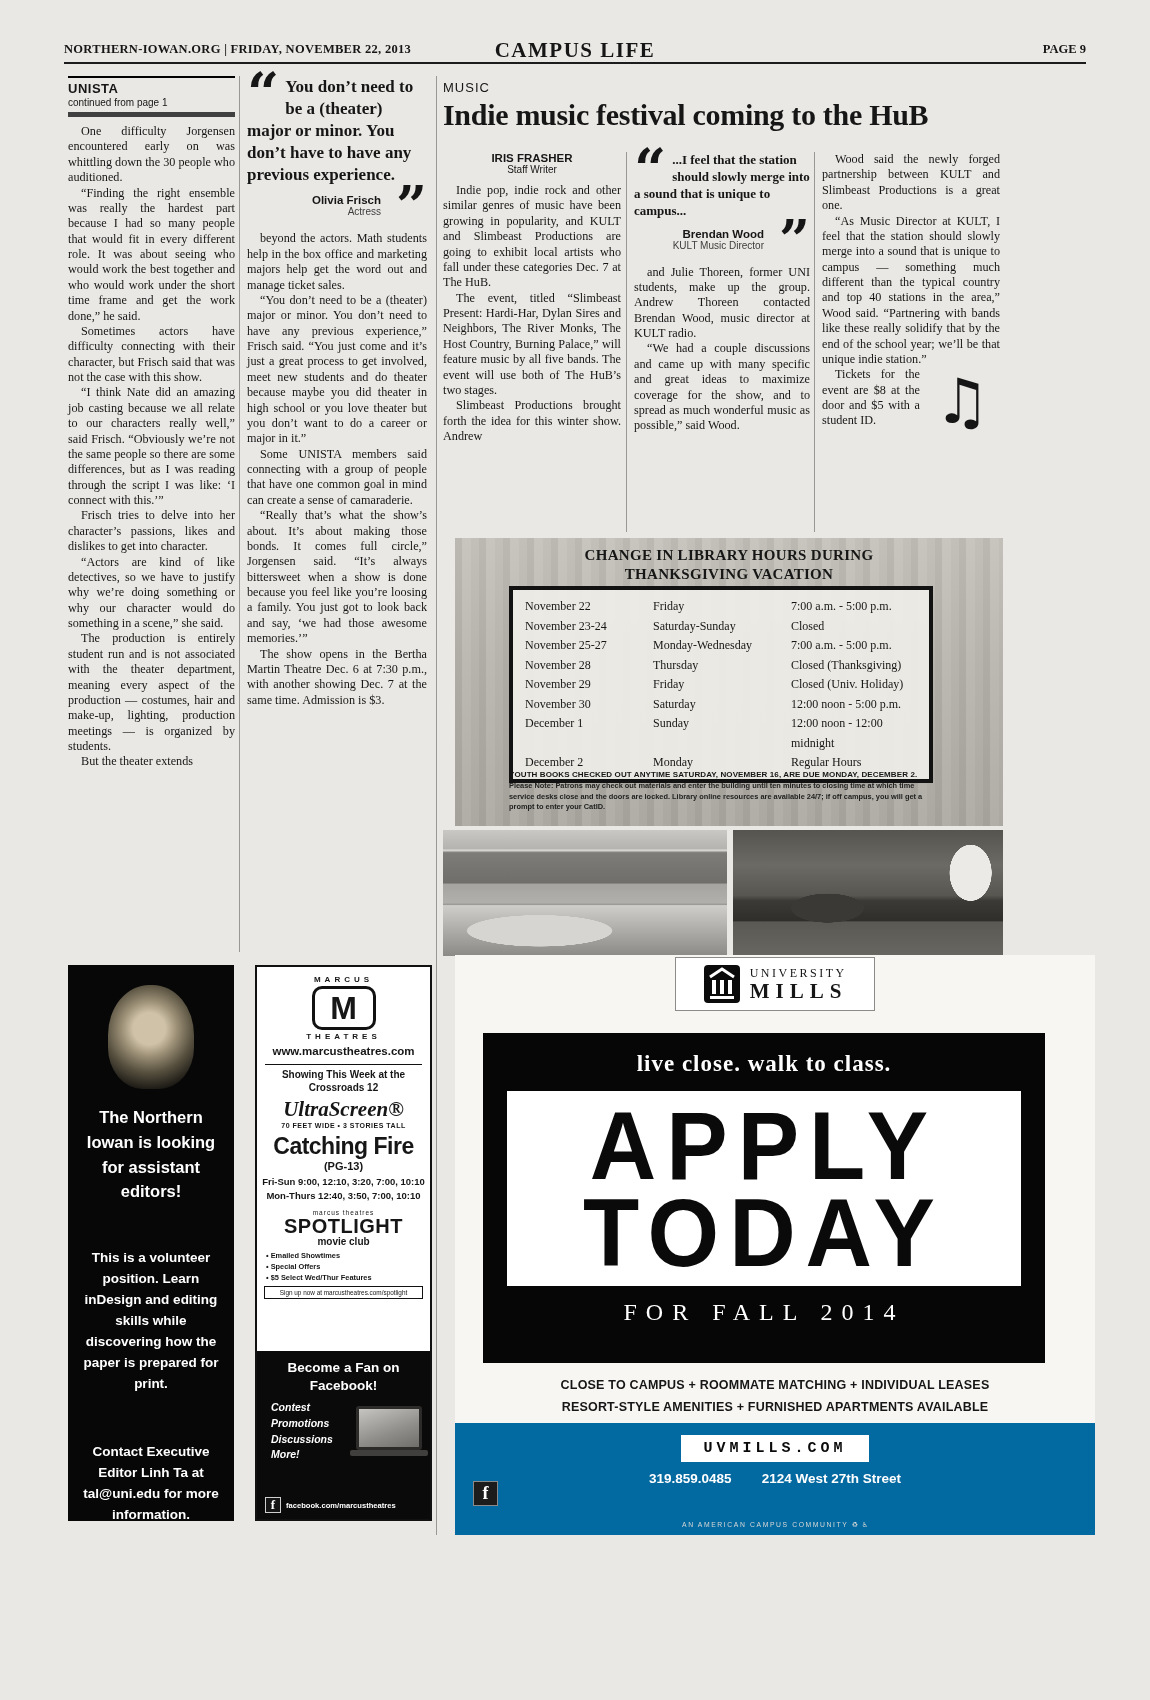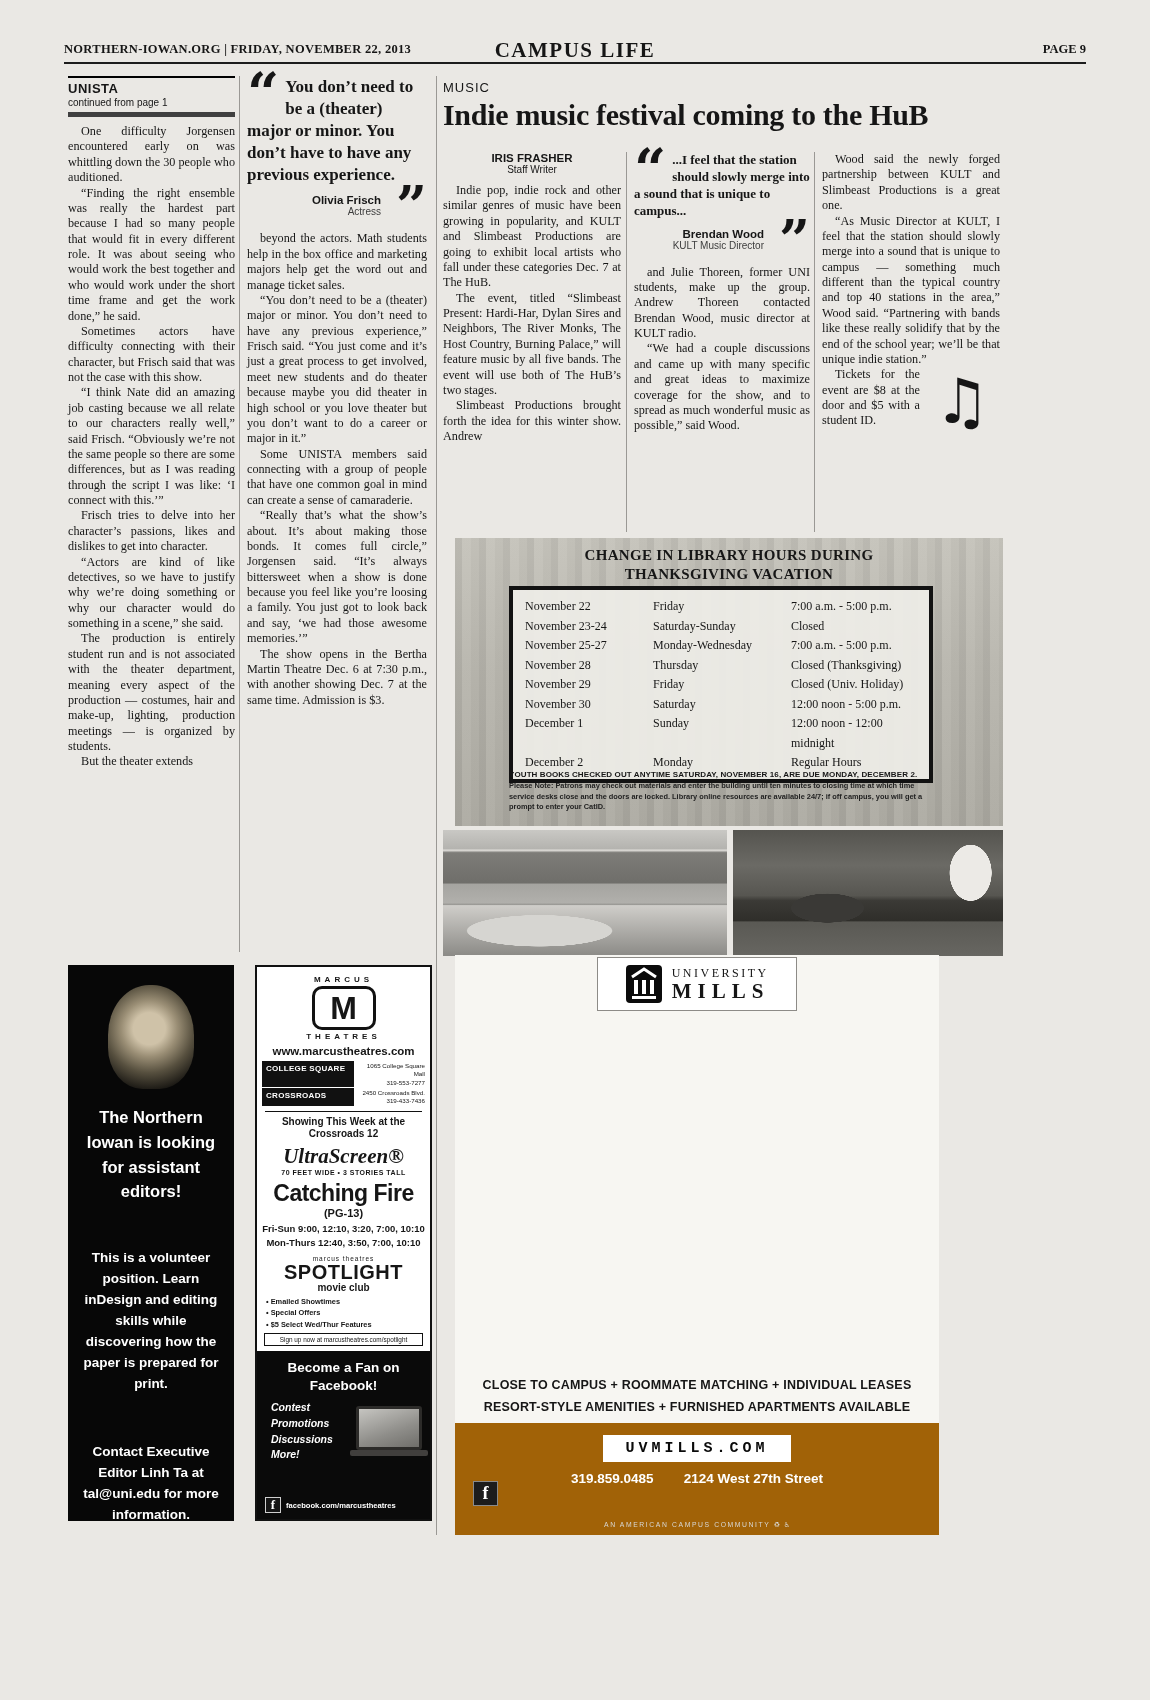--- a/index.html
+++ b/index.html
@@ -149,41 +149,41 @@
             position:relative; }
   .laptop::after { content:""; position:absolute; left:-9px; right:-9px; bottom:-9px; height:6px;
                    background:#413f3d; border-radius:2px; }
   .mc-fb-bar { display:flex; align-items:center; gap:5px; margin:auto 8px 6px; }
   .fb-sq { width:16px; height:16px; background:#151515; border:1px solid #cfcfcf; color:#fff;
            font-family:"Liberation Serif",serif; font-weight:bold; font-size:13px; line-height:14px;
            text-align:center; flex:0 0 16px; }
   .mc-fb-url { font-size:7.6px; font-weight:bold; }
 
   
-  #ad-uv { position:absolute; left:455px; top:955px; width:484px; height:580px; z-index:2;
+  #ad-uv { position:absolute; left:455px; top:955px; width:640px; height:580px; z-index:2;
            background:#f7f6f2; }
   .uv-logo { position:absolute; left:50%; transform:translateX(-50%); top:2px; width:200px; height:54px;
              background:#fff; border:1px solid #8d8b87; display:flex; align-items:center;
              justify-content:center; gap:9px; }
   .uv-logo-text { text-align:left; font-family:"Liberation Serif",serif; }
   .uv-brand1 { font-size:12px; letter-spacing:2.5px; }
   .uv-brand2 { font-size:21px; font-weight:bold; letter-spacing:6px; line-height:1; }
   .uv-black { position:absolute; left:28px; right:50px; top:78px; height:330px; background:#060606;
               color:#fff; text-align:center; }
   .uv-tagline { margin-top:18px; font-family:"Liberation Serif",serif; font-weight:bold;
                 font-size:23px; letter-spacing:1px; }
   .uv-apply { background:#fff; color:#0a0a0a; margin:14px 24px 0; padding:12px 0 8px;
               font-family:"Liberation Sans",sans-serif; font-weight:bold; }
   .uv-apply div { font-size:92px; line-height:.95; letter-spacing:10px; transform:scaleY(1.04); }
   .uv-forfall { margin-top:13px; font-family:"Liberation Serif",serif; font-size:24px;
                 letter-spacing:9px; }
   .uv-features { position:absolute; left:0; right:0; top:420px; text-align:center;
                  font-family:"Liberation Sans",sans-serif; font-weight:bold; font-size:12.5px;
                  line-height:1.75; letter-spacing:.2px; }
-  .uv-bottom { position:absolute; left:0; right:0; top:468px; height:112px; background:#a16207;
+  .uv-bottom { position:absolute; left:0; right:0; top:468px; height:112px; background:#0369a1;
                color:#fff; text-align:center; }
   .uv-web { display:inline-block; margin-top:12px; background:#fff; color:#0a0a0a;
             font-family:"Liberation Mono",monospace; font-weight:bold; font-size:15px;
             letter-spacing:4px; padding:5px 22px; }
   .uv-phone-row { margin-top:9px; display:flex; justify-content:center; gap:30px;
                   font-family:"Liberation Sans",sans-serif; font-weight:bold; font-size:13.5px; }
   .uv-fb { position:absolute; left:18px; top:58px; width:25px; height:25px; background:#1c1c1c;
            border:1px solid #8a8a8a; color:#fff; font-family:"Liberation Serif",serif;
            font-weight:bold; font-size:18px; line-height:23px; }
   .uv-community { position:absolute; left:0; right:0; bottom:6px; font-family:"Liberation Sans",sans-serif;
@@ -351,32 +351,20 @@
   <div class="ni-headline">The Northern Iowan is looking for assistant editors!</div>
   <div class="ni-body">This is a volunteer position. Learn inDesign and editing skills while discovering how the paper is prepared for print.</div>
   <div class="ni-contact">Contact Executive Editor Linh Ta at tal@uni.edu for more information.</div>
 </aside>
 
 <aside id="ad-marcus">
   <div class="mc-brand-top">MARCUS</div>
   <div class="mc-logo">M</div>
   <div class="mc-brand-bottom">THEATRES</div>
   <div class="mc-web">www.marcustheatres.com</div>
-  <div>
-
-      <div class="loc-row">
-        <span class="loc-name">COLLEGE SQUARE</span>
-        <span class="loc-info"><span>1065 College Square Mall</span><br><span>319-553-7277</span></span>
-      </div>
-
-      <div class="loc-row">
-        <span class="loc-name">CROSSROADS</span>
-        <span class="loc-info"><span>2450 Crossroads Blvd.</span><br><span>319-433-7436</span></span>
-      </div>
-    </div>
   <div class="mc-showing">Showing This Week at the Crossroads 12</div>
   <div class="mc-ultra">UltraScreen®</div>
   <div class="mc-ultra-sub">70 FEET WIDE • 3 STORIES TALL</div>
   <div class="mc-movie">Catching Fire</div>
   <div class="mc-rating">(PG-13)</div>
   <div class="mc-times">
     <div>Fri-Sun 9:00, 12:10, 3:20, 7:00, 10:10</div>
     <div>Mon-Thurs 12:40, 3:50, 7:00, 10:10</div>
   </div>
   <div class="mc-spot-brand">marcus theatres</div>
@@ -414,20 +402,28 @@
       <rect x="9" y="16" width="4" height="14" fill="#fff"></rect>
       <rect x="17" y="16" width="4" height="14" fill="#fff"></rect>
       <rect x="25" y="16" width="4" height="14" fill="#fff"></rect>
       <rect x="7" y="32" width="24" height="3" fill="#fff"></rect>
     </svg>
     <div class="uv-logo-text">
       <div class="uv-brand1">UNIVERSITY</div>
       <div class="uv-brand2">MILLS</div>
     </div>
   </div>
+  <div class="uv-black">
+    <div class="uv-tagline">live close. walk to class.</div>
+    <div class="uv-apply">
+      <div>APPLY</div>
+      <div>TODAY</div>
+    </div>
+    <div class="uv-forfall">FOR FALL 2014</div>
+  </div>
   <div class="uv-features">
     <div>CLOSE TO CAMPUS + ROOMMATE MATCHING + INDIVIDUAL LEASES</div>
     <div>RESORT-STYLE AMENITIES + FURNISHED APARTMENTS AVAILABLE</div>
   </div>
   <div class="uv-bottom">
     <span class="uv-web">UVMILLS.COM</span>
     <div class="uv-phone-row">
       <span>319.859.0485</span>
       <span>2124 West 27th Street</span>
     </div>

